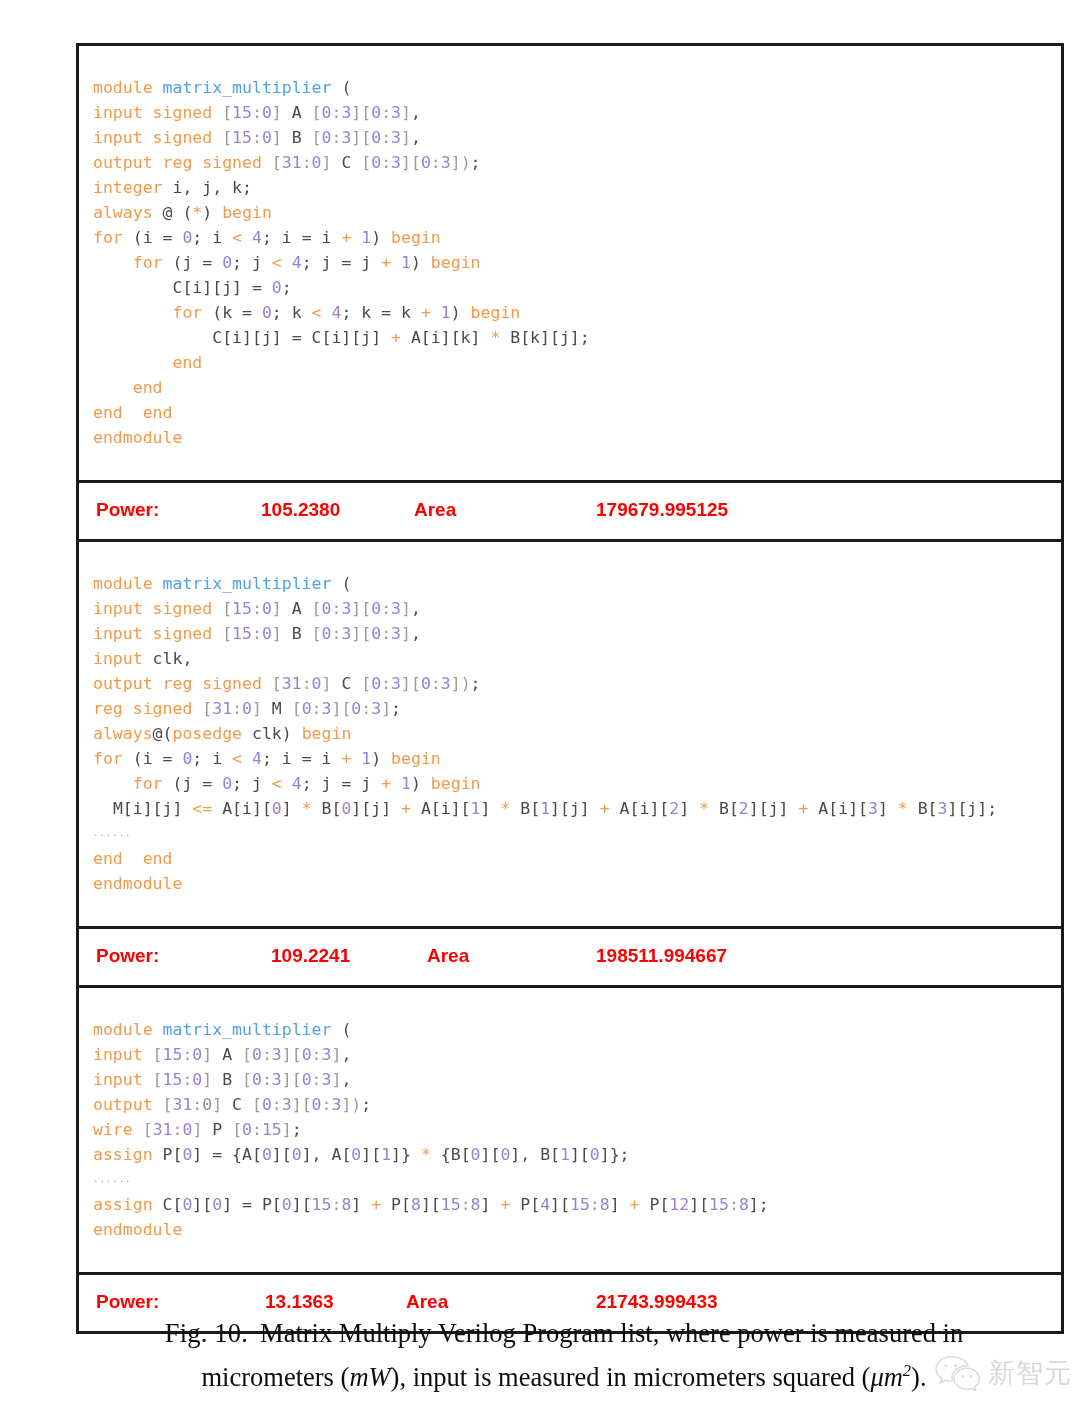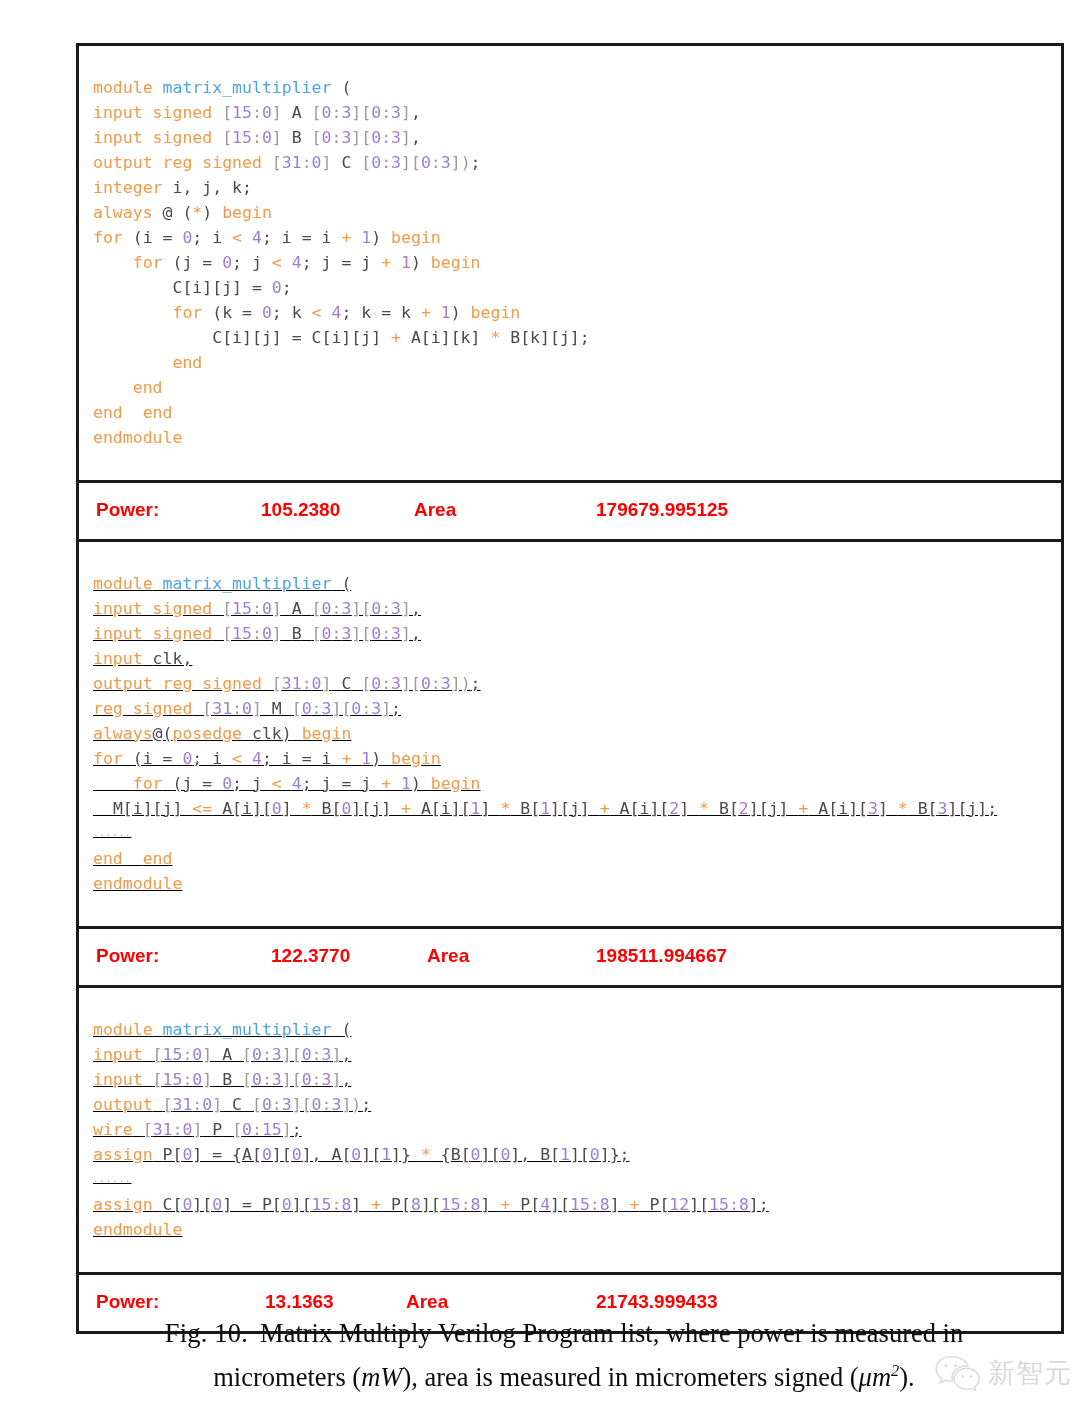--- a/index.html
+++ b/index.html
@@ -36,21 +36,20 @@
     box-sizing: border-box;
     background: #ffffff;
   }
 
   .row {
     box-sizing: border-box;
     background: #ffffff;
   }
   .row + .row {
     border-top: 3px solid #1a1a1a;
-    text-decoration: underline;
   }
 
   
   .code-block {
     font-family: "DejaVu Sans Mono", "Liberation Mono", monospace;
     font-size: 16.5px;
     line-height: 25px;
     padding: 12px 0 14px 14px;
     white-space: pre-wrap;
     word-break: break-word;
@@ -159,42 +158,42 @@
       </div>
     </div>
 
     <div class="row">
       <pre class="code-block"><span class="ln"><span class="kw">module</span> <span class="id">matrix_multiplier</span> <span class="pl">(</span></span><span class="ln"><span class="kw">input signed</span> <span class="br">[</span><span class="num">15</span><span class="br">:</span><span class="num">0</span><span class="br">]</span> <span class="pl">A</span> <span class="br">[</span><span class="num">0</span><span class="br">:</span><span class="num">3</span><span class="br">][</span><span class="num">0</span><span class="br">:</span><span class="num">3</span><span class="br">]</span><span class="pl">,</span></span><span class="ln"><span class="kw">input signed</span> <span class="br">[</span><span class="num">15</span><span class="br">:</span><span class="num">0</span><span class="br">]</span> <span class="pl">B</span> <span class="br">[</span><span class="num">0</span><span class="br">:</span><span class="num">3</span><span class="br">][</span><span class="num">0</span><span class="br">:</span><span class="num">3</span><span class="br">]</span><span class="pl">,</span></span><span class="ln"><span class="kw">input</span> <span class="pl">clk,</span></span><span class="ln"><span class="kw">output reg signed</span> <span class="br">[</span><span class="num">31</span><span class="br">:</span><span class="num">0</span><span class="br">]</span> <span class="pl">C</span> <span class="br">[</span><span class="num">0</span><span class="br">:</span><span class="num">3</span><span class="br">][</span><span class="num">0</span><span class="br">:</span><span class="num">3</span><span class="br">])</span><span class="pl">;</span></span><span class="ln"><span class="kw">reg signed</span> <span class="br">[</span><span class="num">31</span><span class="br">:</span><span class="num">0</span><span class="br">]</span> <span class="pl">M</span> <span class="br">[</span><span class="num">0</span><span class="br">:</span><span class="num">3</span><span class="br">][</span><span class="num">0</span><span class="br">:</span><span class="num">3</span><span class="br">]</span><span class="pl">;</span></span><span class="ln"><span class="kw">always</span><span class="pl">@(</span><span class="kw">posedge</span> <span class="pl">clk)</span> <span class="kw">begin</span></span><span class="ln"><span class="kw">for</span> <span class="pl">(i = </span><span class="num">0</span><span class="pl">; i </span><span class="op">&lt;</span><span class="pl"> </span><span class="num">4</span><span class="pl">; i = i </span><span class="op">+</span><span class="pl"> </span><span class="num">1</span><span class="pl">)</span> <span class="kw">begin</span></span><span class="ln">    <span class="kw">for</span> <span class="pl">(j = </span><span class="num">0</span><span class="pl">; j </span><span class="op">&lt;</span><span class="pl"> </span><span class="num">4</span><span class="pl">; j = j </span><span class="op">+</span><span class="pl"> </span><span class="num">1</span><span class="pl">)</span> <span class="kw">begin</span></span><span class="ln">  <span class="pl">M[i][j] </span><span class="op">&lt;=</span><span class="pl"> A[i][</span><span class="num">0</span><span class="pl">] </span><span class="op">*</span><span class="pl"> B[</span><span class="num">0</span><span class="pl">][j] </span><span class="op">+</span><span class="pl"> A[i][</span><span class="num">1</span><span class="pl">] </span><span class="op">*</span><span class="pl"> B[</span><span class="num">1</span><span class="pl">][j] </span><span class="op">+</span><span class="pl"> A[i][</span><span class="num">2</span><span class="pl">] </span><span class="op">*</span><span class="pl"> B[</span><span class="num">2</span><span class="pl">][j] </span><span class="op">+</span><span class="pl"> A[i][</span><span class="num">3</span><span class="pl">] </span><span class="op">*</span><span class="pl"> B[</span><span class="num">3</span><span class="pl">][j];</span></span><span class="dots">......</span><span class="ln"><span class="kw">end</span>  <span class="kw">end</span></span><span class="ln"><span class="kw">endmodule</span></span></pre>
     </div>
 
     <div class="row">
       <div class="metrics r2">
         <span class="m-power-label">Power:</span>
-        <span class="m-power-value">122.3770</span>
+        <span class="m-power-value">109.2241</span>
         <span class="m-area-label">Area</span>
         <span class="m-area-value">198511.994667</span>
       </div>
     </div>
 
     <div class="row">
       <pre class="code-block"><span class="ln"><span class="kw">module</span> <span class="id">matrix_multiplier</span> <span class="pl">(</span></span><span class="ln"><span class="kw">input</span> <span class="br">[</span><span class="num">15</span><span class="br">:</span><span class="num">0</span><span class="br">]</span> <span class="pl">A</span> <span class="br">[</span><span class="num">0</span><span class="br">:</span><span class="num">3</span><span class="br">][</span><span class="num">0</span><span class="br">:</span><span class="num">3</span><span class="br">]</span><span class="pl">,</span></span><span class="ln"><span class="kw">input</span> <span class="br">[</span><span class="num">15</span><span class="br">:</span><span class="num">0</span><span class="br">]</span> <span class="pl">B</span> <span class="br">[</span><span class="num">0</span><span class="br">:</span><span class="num">3</span><span class="br">][</span><span class="num">0</span><span class="br">:</span><span class="num">3</span><span class="br">]</span><span class="pl">,</span></span><span class="ln"><span class="kw">output</span> <span class="br">[</span><span class="num">31</span><span class="br">:</span><span class="num">0</span><span class="br">]</span> <span class="pl">C</span> <span class="br">[</span><span class="num">0</span><span class="br">:</span><span class="num">3</span><span class="br">][</span><span class="num">0</span><span class="br">:</span><span class="num">3</span><span class="br">])</span><span class="pl">;</span></span><span class="ln"><span class="kw">wire</span> <span class="br">[</span><span class="num">31</span><span class="br">:</span><span class="num">0</span><span class="br">]</span> <span class="pl">P</span> <span class="br">[</span><span class="num">0</span><span class="br">:</span><span class="num">15</span><span class="br">]</span><span class="pl">;</span></span><span class="ln"><span class="kw">assign</span> <span class="pl">P[</span><span class="num">0</span><span class="pl">] = {A[</span><span class="num">0</span><span class="pl">][</span><span class="num">0</span><span class="pl">], A[</span><span class="num">0</span><span class="pl">][</span><span class="num">1</span><span class="pl">]} </span><span class="op">*</span><span class="pl"> {B[</span><span class="num">0</span><span class="pl">][</span><span class="num">0</span><span class="pl">], B[</span><span class="num">1</span><span class="pl">][</span><span class="num">0</span><span class="pl">]};</span></span><span class="dots">......</span><span class="ln"><span class="kw">assign</span> <span class="pl">C[</span><span class="num">0</span><span class="pl">][</span><span class="num">0</span><span class="pl">] = P[</span><span class="num">0</span><span class="pl">][</span><span class="num">15</span><span class="br">:</span><span class="num">8</span><span class="pl">] </span><span class="op">+</span><span class="pl"> P[</span><span class="num">8</span><span class="pl">][</span><span class="num">15</span><span class="br">:</span><span class="num">8</span><span class="pl">] </span><span class="op">+</span><span class="pl"> P[</span><span class="num">4</span><span class="pl">][</span><span class="num">15</span><span class="br">:</span><span class="num">8</span><span class="pl">] </span><span class="op">+</span><span class="pl"> P[</span><span class="num">12</span><span class="pl">][</span><span class="num">15</span><span class="br">:</span><span class="num">8</span><span class="pl">];</span></span><span class="ln"><span class="kw">endmodule</span></span></pre>
     </div>
 
     <div class="row">
       <div class="metrics r3">
         <span class="m-power-label">Power:</span>
         <span class="m-power-value">13.1363</span>
         <span class="m-area-label">Area</span>
         <span class="m-area-value">21743.999433</span>
       </div>
     </div>
 
   </div>
 
-  <div class="caption"><span class="figlabel">Fig. 10.</span><span class="gap"></span><span>Matrix Multiply Verilog Program list, where power is measured in</span><br><span>micrometers (</span><span class="mathit">mW</span><span>), area is measured in micrometers signed (</span><span class="mathit"><span>μm</span><sup>2</sup></span><span>).</span></div>
+  <div class="caption"><span class="figlabel">Fig. 10.</span><span class="gap"></span><span>Matrix Multiply Verilog Program list, where power is measured in</span><br><span>micrometers (</span><span class="mathit">mW</span><span>), input is measured in micrometers squared (</span><span class="mathit"><span>μm</span><sup>2</sup></span><span>).</span></div>
 
   <div class="watermark">
     <svg class="wm-logo" viewBox="0 0 46 38">
       <path d="M17 3.5C8.8 3.5 2.2 9 2.2 15.8c0 3.9 2.2 7.4 5.6 9.6l-1.5 4.4 5.1-2.6c1.7.5 3.6.8 5.6.8.5 0 1 0 1.5-.1-.3-1-.5-2-.5-3.1 0-6.6 6.4-11.9 14.3-11.9.5 0 1 0 1.5.1C32.6 7.5 25.6 3.5 17 3.5z" fill="none" stroke="#c0c0c0" stroke-width="1.6"></path>
       <circle cx="11.8" cy="12.4" r="1.5" fill="#c0c0c0"></circle>
       <circle cx="21.6" cy="12.4" r="1.5" fill="#c0c0c0"></circle>
       <path d="M32.8 15.2c-7 0-12.7 4.7-12.7 10.5 0 5.8 5.7 10.5 12.7 10.5 1.6 0 3.2-.2 4.6-.7l4.4 2.3-1.2-3.8c2.8-1.9 4.6-4.8 4.6-8.3 0-5.8-5.7-10.5-12.4-10.5z" fill="none" stroke="#c0c0c0" stroke-width="1.6"></path>
       <circle cx="28.6" cy="23.2" r="1.3" fill="#c0c0c0"></circle>
       <circle cx="37.2" cy="23.2" r="1.3" fill="#c0c0c0"></circle>
     </svg>

